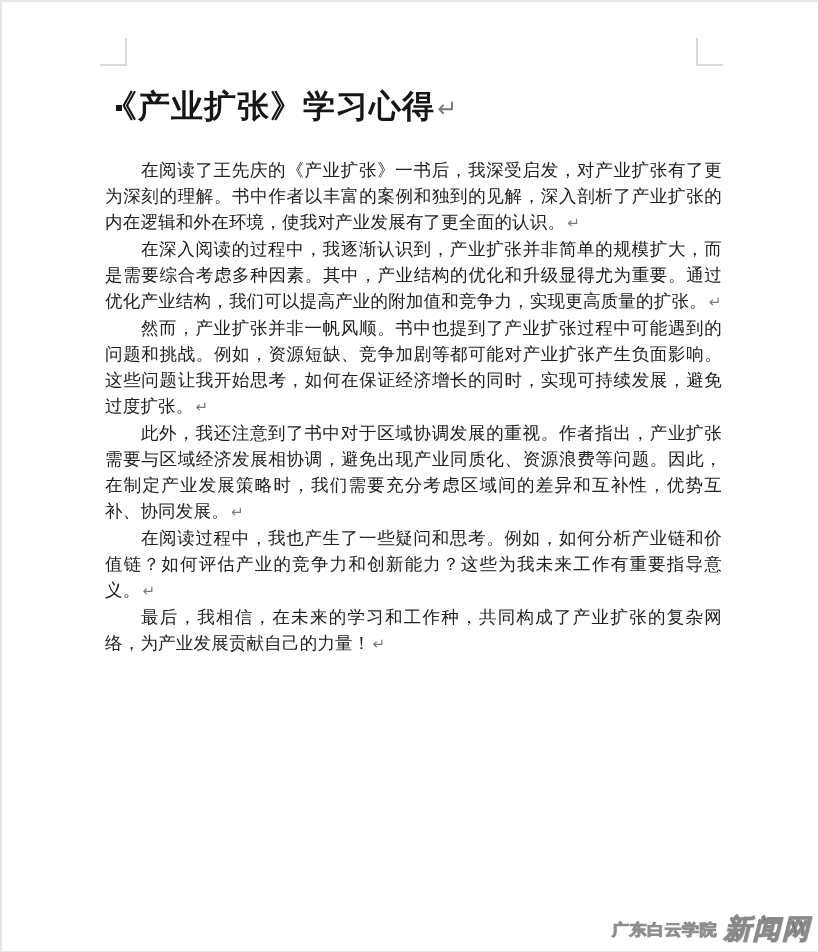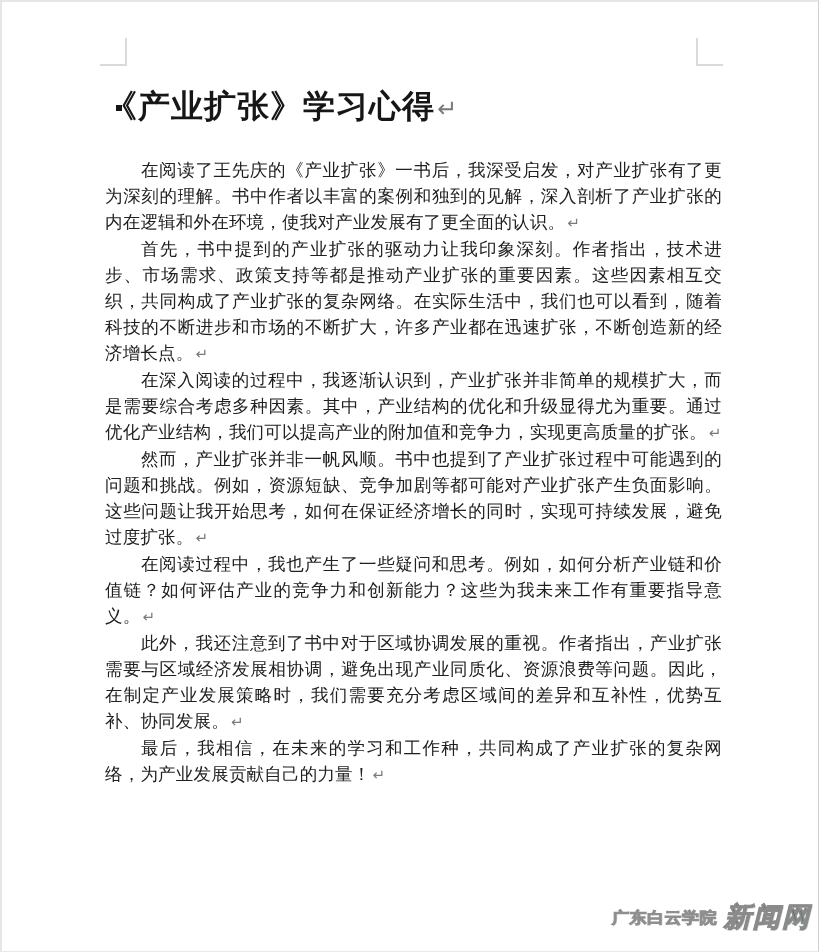--- a/index.html
+++ b/index.html
@@ -87,21 +87,21 @@
     letter-spacing: 0.2px;
   }
   .paragraphs p .pilcrow {
     font-size: 15px;
     margin-left: 2px;
   }
   
   .watermark {
     position: absolute;
     right: 7px;
-    bottom: 16px;
+    bottom: 4px;
     display: flex;
     align-items: center;
     gap: 7px;
     white-space: nowrap;
     user-select: none;
   }
   .wm-site {
     font-family: "DejaVu Sans", "Liberation Sans", sans-serif;
     font-size: 17px;
     font-weight: 700;
@@ -130,25 +130,24 @@
   <div class="crop-mark crop-tl"></div>
   <div class="crop-mark crop-tr"></div>
 
   <div class="anchor-square"></div>
 
   <div class="doc">
     <h1 class="doc-title"><span>《产业扩张》学习心得</span><span class="pilcrow title-pilcrow">↵</span></h1>
 
     <div class="paragraphs">
       <p><span>在阅读了王先庆的《产业扩张》一书后，我深受启发，对产业扩张有了更为深刻的理解。书中作者以丰富的案例和独到的见解，深入剖析了产业扩张的内在逻辑和外在环境，使我对产业发展有了更全面的认识。</span><span class="pilcrow">↵</span></p>
-      <p><span>首先，书中提到的产业扩张的驱动力让我印象深刻。作者指出，技术进步、市场需求、政策支持等都是推动产业扩张的重要因素。这些因素相互交织，共同构成了产业扩张的复杂网络。在实际生活中，我们也可以看到，随着科技的不断进步和市场的不断扩大，许多产业都在迅速扩张，不断创造新的经济增长点。</span><span class="pilcrow">↵</span></p>
       <p><span>在深入阅读的过程中，我逐渐认识到，产业扩张并非简单的规模扩大，而是需要综合考虑多种因素。其中，产业结构的优化和升级显得尤为重要。通过优化产业结构，我们可以提高产业的附加值和竞争力，实现更高质量的扩张。</span><span class="pilcrow">↵</span></p>
       <p><span>然而，产业扩张并非一帆风顺。书中也提到了产业扩张过程中可能遇到的问题和挑战。例如，资源短缺、竞争加剧等都可能对产业扩张产生负面影响。这些问题让我开始思考，如何在保证经济增长的同时，实现可持续发展，避免过度扩张。</span><span class="pilcrow">↵</span></p>
+      <p><span>此外，我还注意到了书中对于区域协调发展的重视。作者指出，产业扩张需要与区域经济发展相协调，避免出现产业同质化、资源浪费等问题。因此，在制定产业发展策略时，我们需要充分考虑区域间的差异和互补性，优势互补、协同发展。</span><span class="pilcrow">↵</span></p>
       <p><span>在阅读过程中，我也产生了一些疑问和思考。例如，如何分析产业链和价值链？如何评估产业的竞争力和创新能力？这些为我未来工作有重要指导意义。</span><span class="pilcrow">↵</span></p>
-      <p><span>此外，我还注意到了书中对于区域协调发展的重视。作者指出，产业扩张需要与区域经济发展相协调，避免出现产业同质化、资源浪费等问题。因此，在制定产业发展策略时，我们需要充分考虑区域间的差异和互补性，优势互补、协同发展。</span><span class="pilcrow">↵</span></p>
       <p><span>最后，我相信，在未来的学习和工作种，共同构成了产业扩张的复杂网络，为产业发展贡献自己的力量！</span><span class="pilcrow">↵</span></p>
     </div>
   </div>
 
   <div class="watermark">
     <span class="wm-site">广东白云学院</span>
     <span class="wm-section">新闻网</span>
   </div>
 
 </div>

